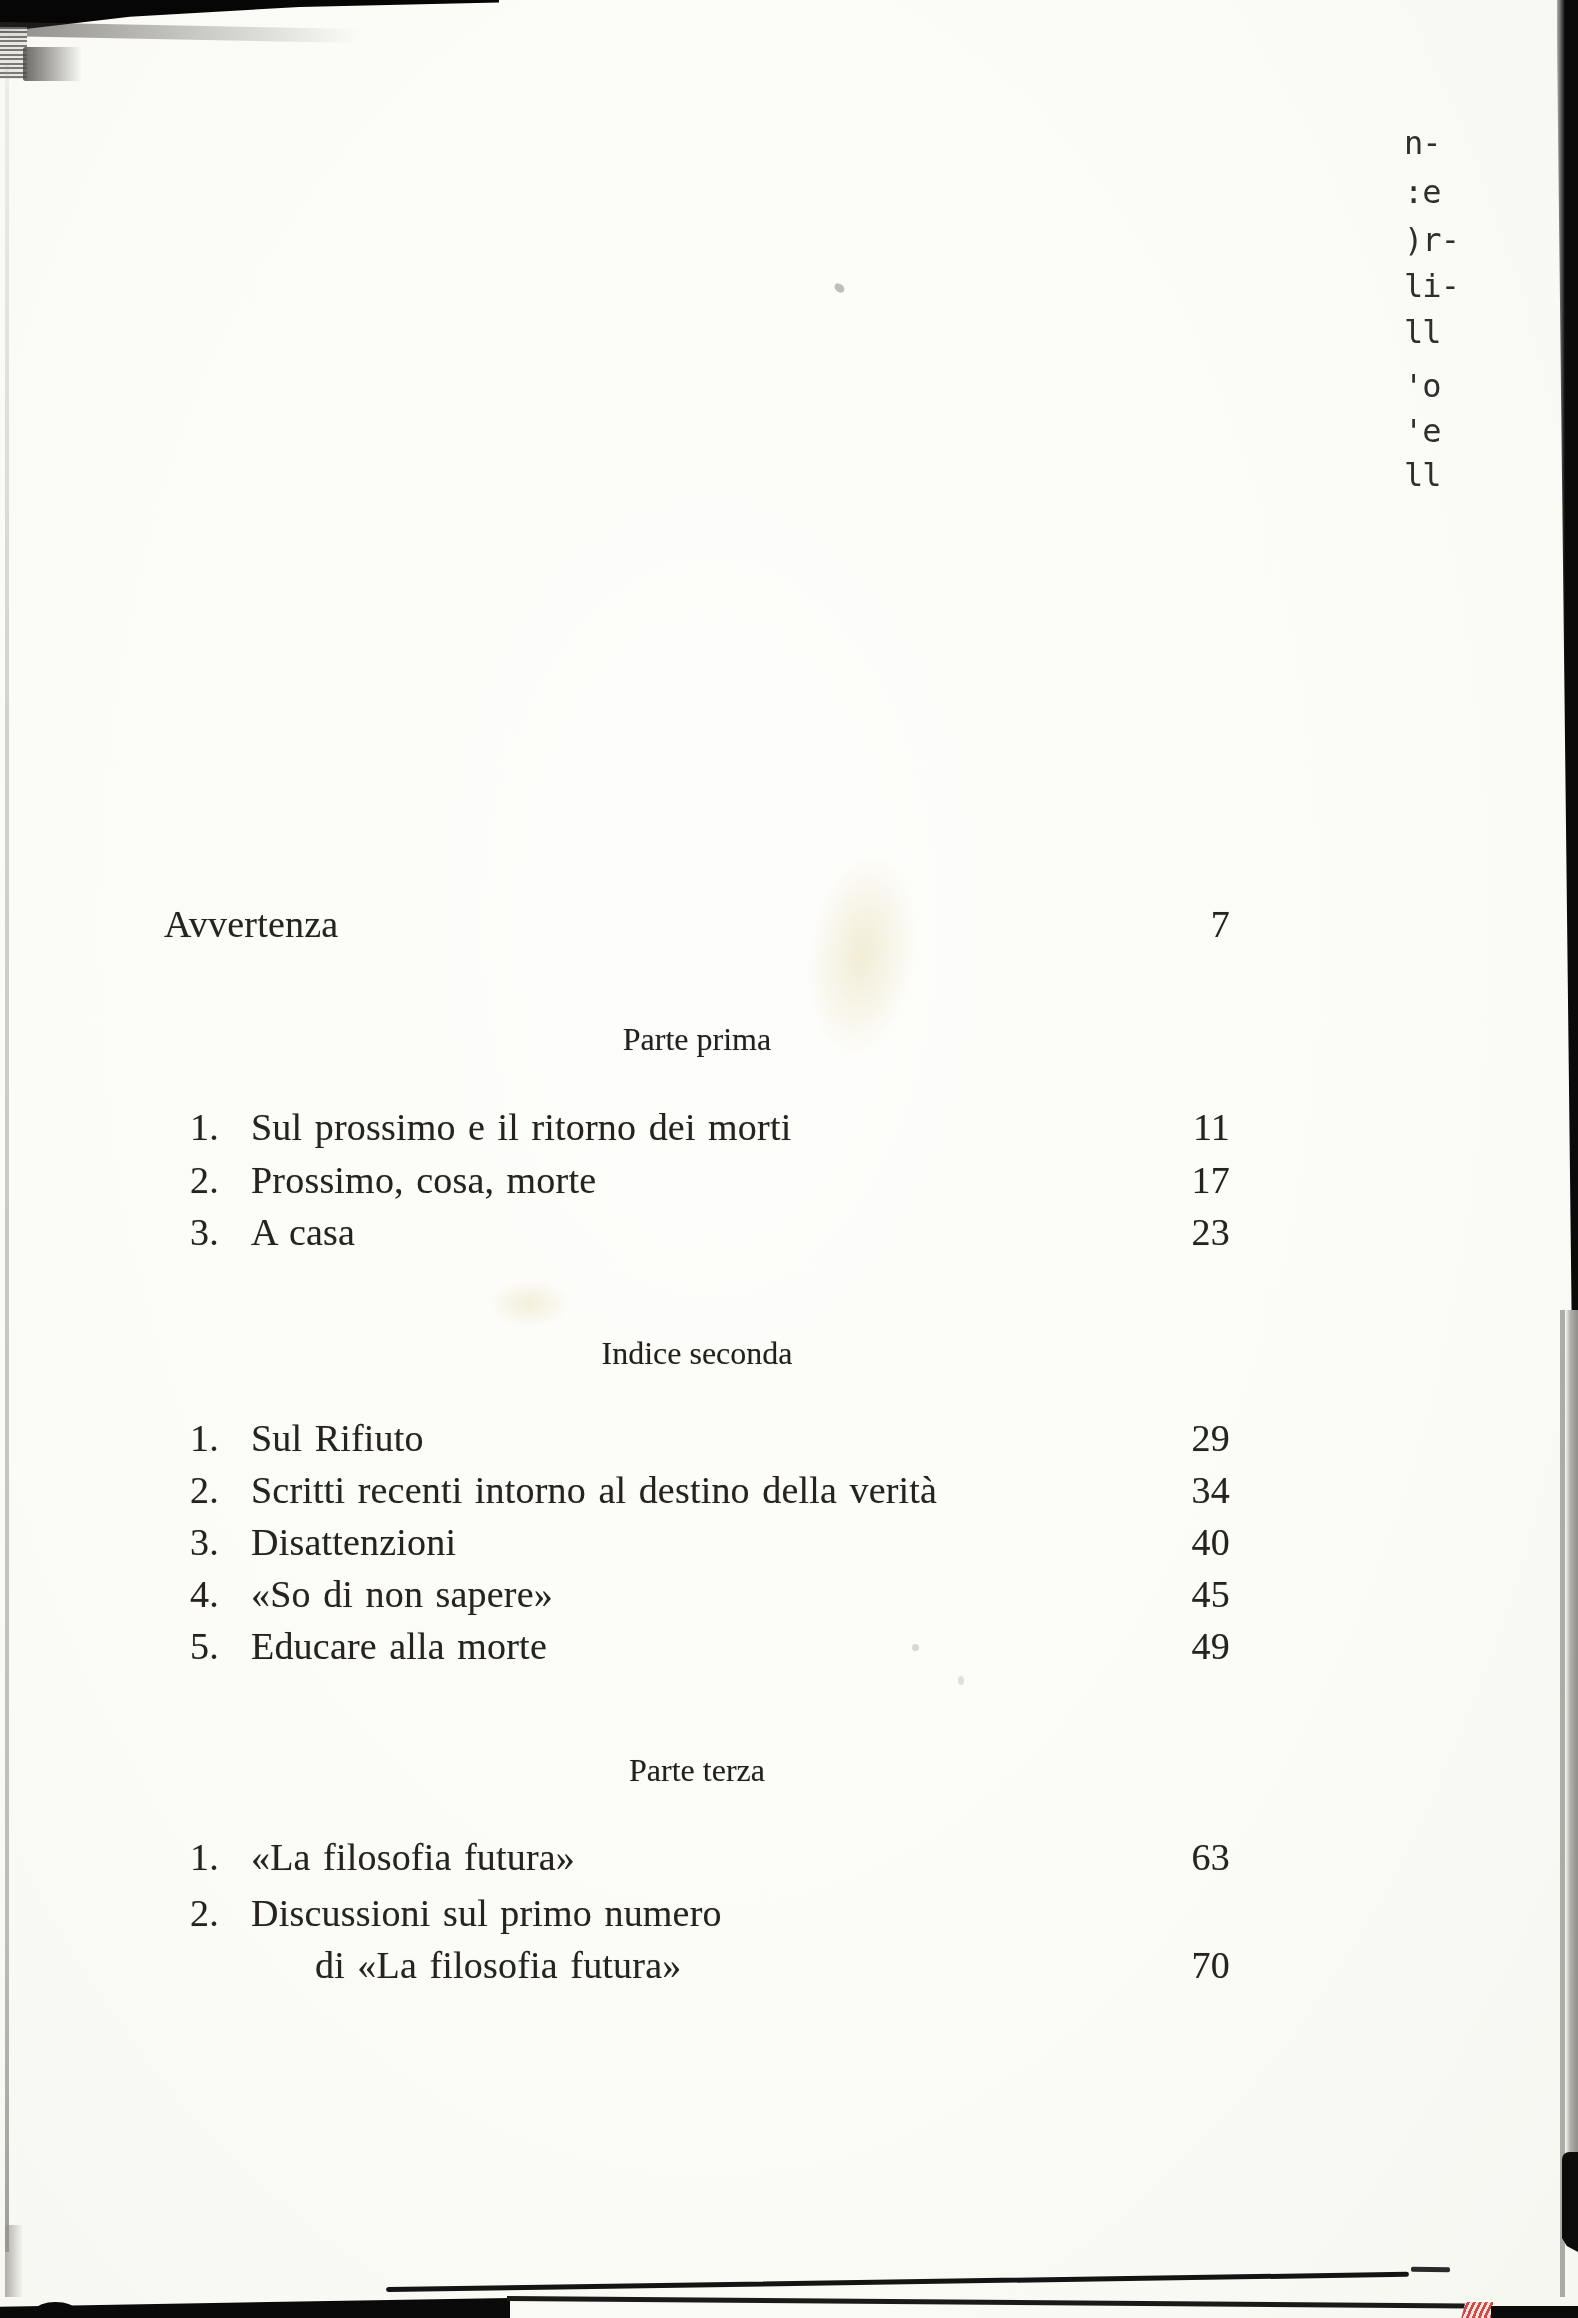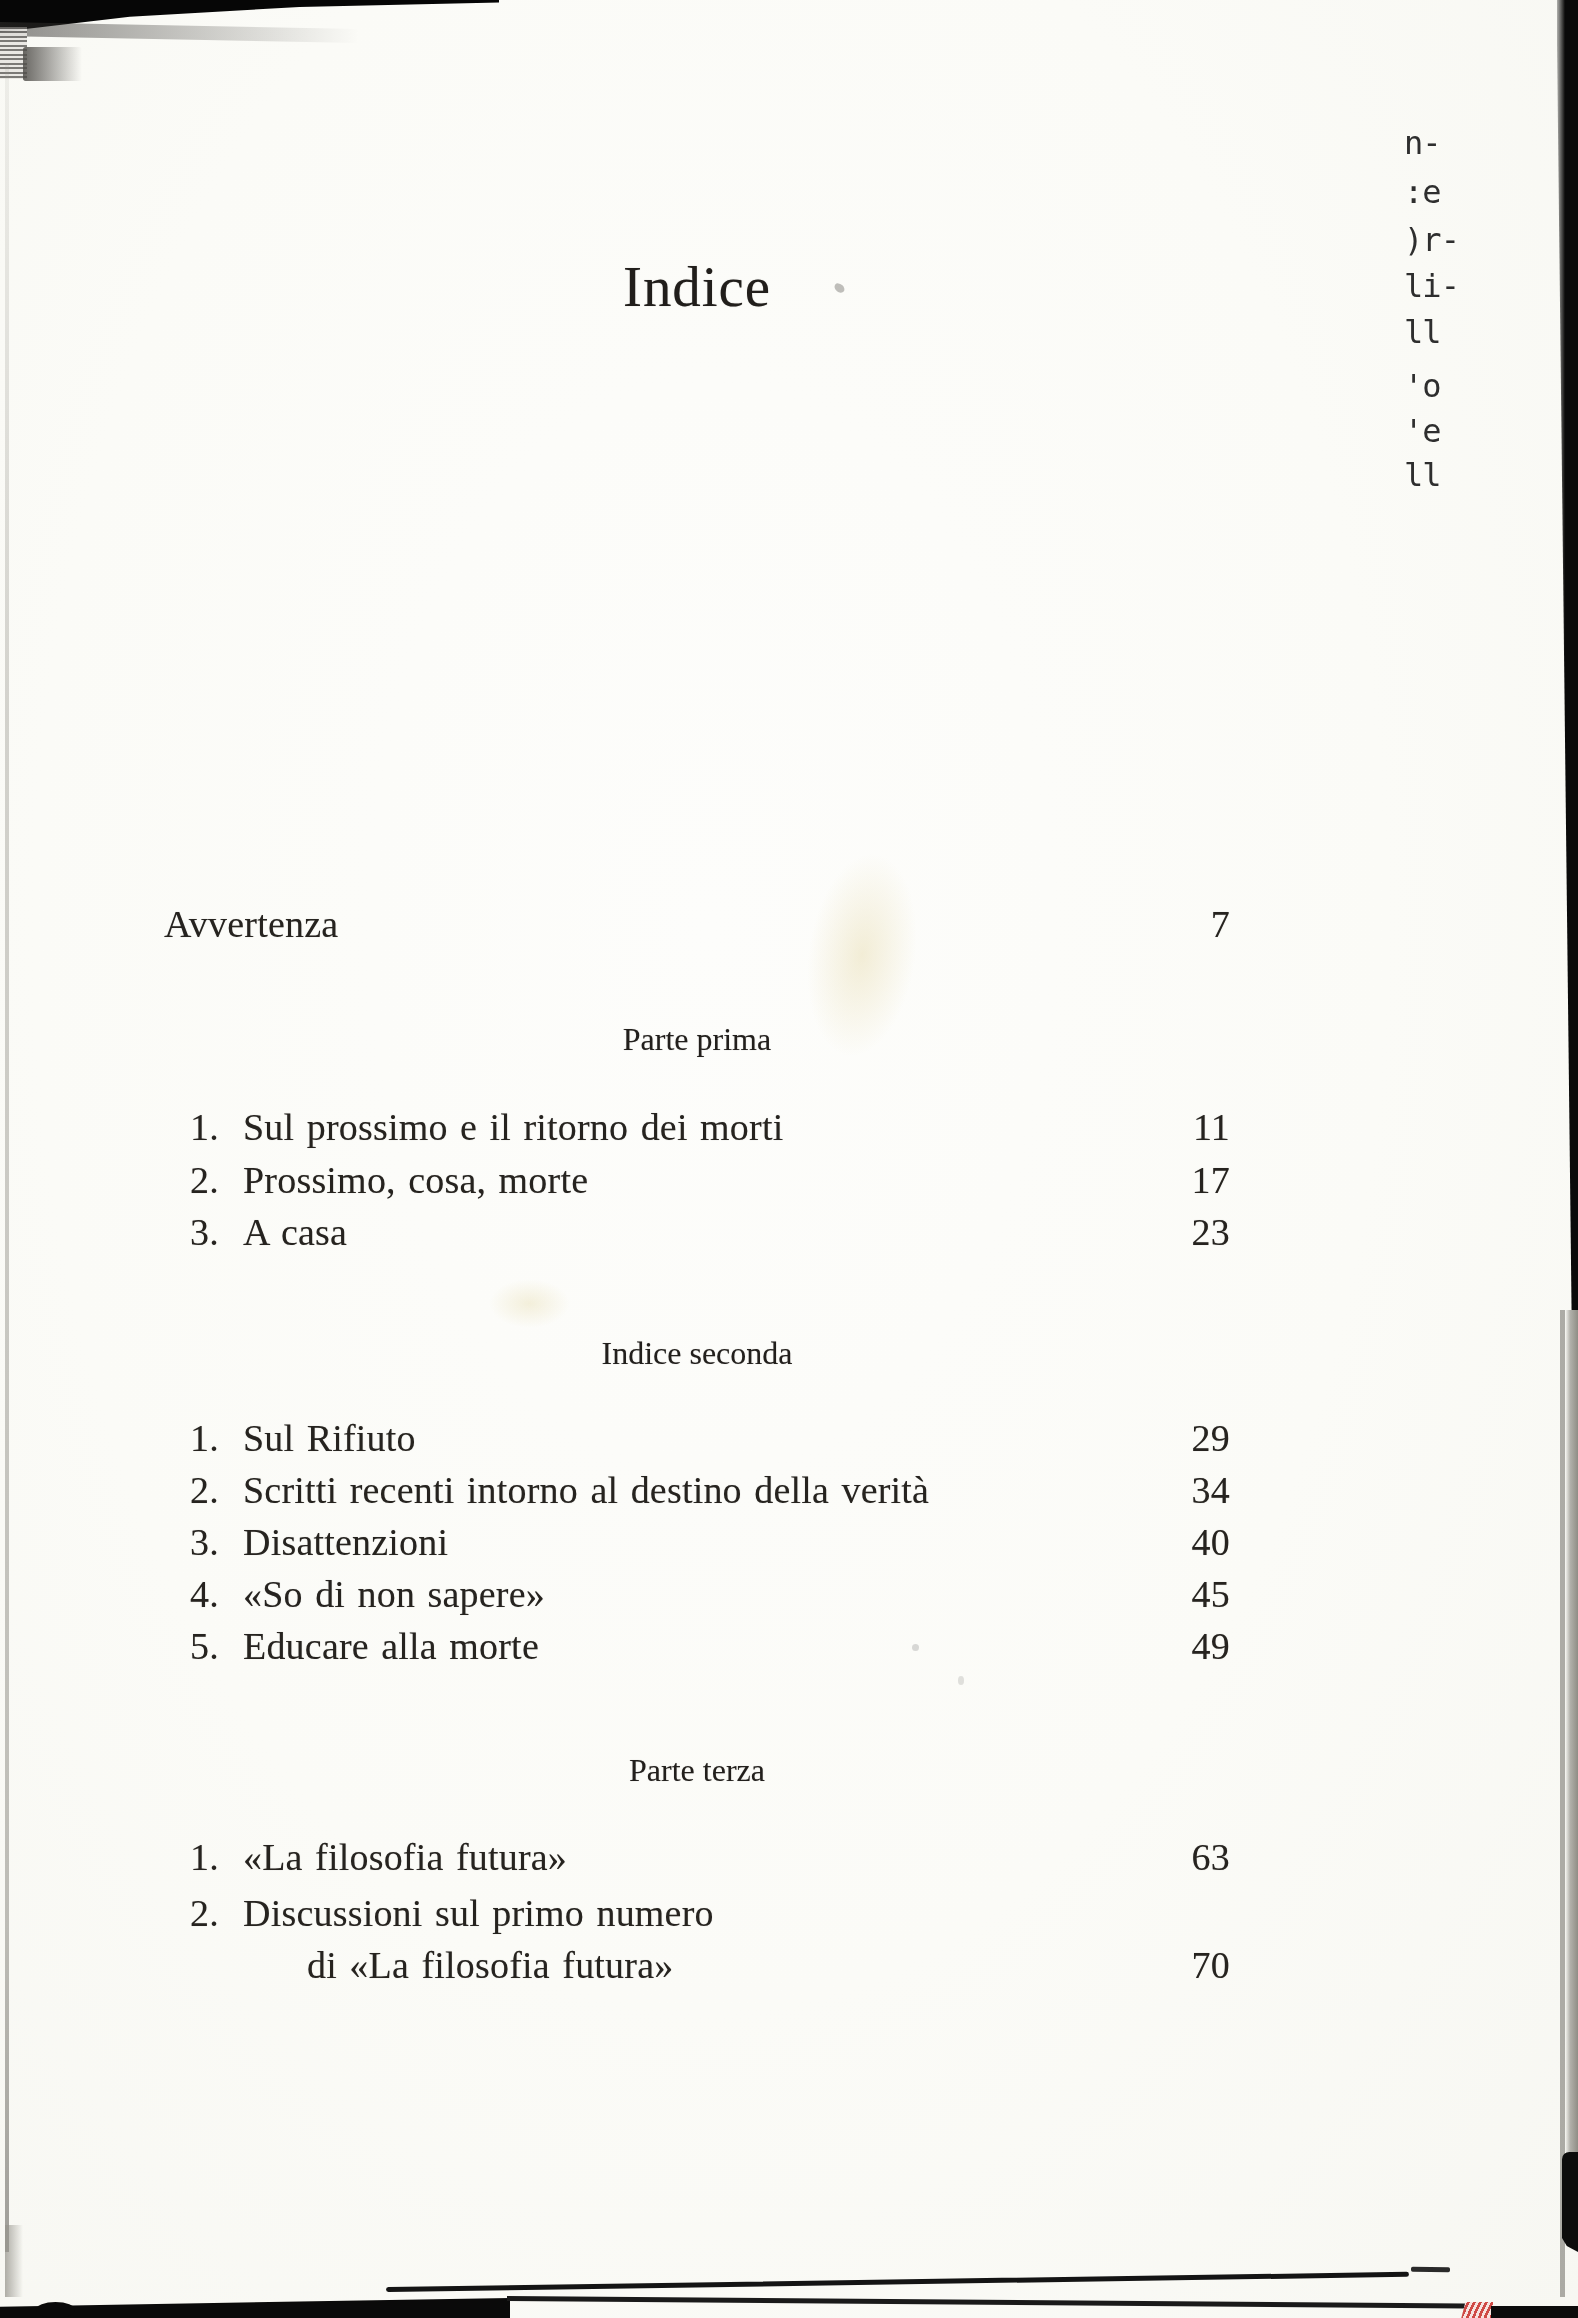--- a/index.html
+++ b/index.html
@@ -116,21 +116,21 @@
     text-shadow:0 0 0.9px rgba(30,27,24,.3);
   }
   .head-prima{top:1023px;}
   .head-seconda{top:1337px;}
   .head-terza{top:1754px;}
 
   .row{
     position:absolute;left:164px;width:1066px;
     display:flex;align-items:baseline;
     font-size:38px;line-height:45px;letter-spacing:0.2px;word-spacing:2.7px;
-    color:#26231f;text-shadow:0 0 0.9px rgba(30,27,24,.28);
+    color:#26231f;text-shadow:0 0 0.9px rgba(30,27,24,.28);gap:8px;
   }
   .row .num{flex:0 0 53px;}
   .row.indent{padding-left:26px;width:1040px;}
   .row .pg{margin-left:auto;text-align:right;}
 
   .row-avvertenza{top:902px;}
   .r-p1-0{top:1105px;} .r-p1-1{top:1158px;} .r-p1-2{top:1210px;}
   .r-p2-0{top:1416px;} .r-p2-1{top:1468px;} .r-p2-2{top:1520px;}
   .r-p2-3{top:1572px;} .r-p2-4{top:1624px;}
   .r-p3-0{top:1835px;}
@@ -172,21 +172,20 @@
   <div class="line-lower"></div>
   <div class="edge-dash"></div>
   <div class="red-patch"></div>
   <div class="bottom-right-band"></div>
   <div class="stain1"></div>
   <div class="stain2"></div>
   <div class="speck-a"></div>
   <div class="speck-b"></div>
   <div class="speck-c"></div>
 
-  <div class="book-title">Indice</div>
 
   <div class="row row-avvertenza">
     <span>Avvertenza</span>
     <span class="pg">7</span>
   </div>
 
   <div class="head head-prima">Parte prima</div>
   <div class="row indent r-p1-0">
     <span class="num">1.</span>
     <span>Sul prossimo e il ritorno dei morti</span>

